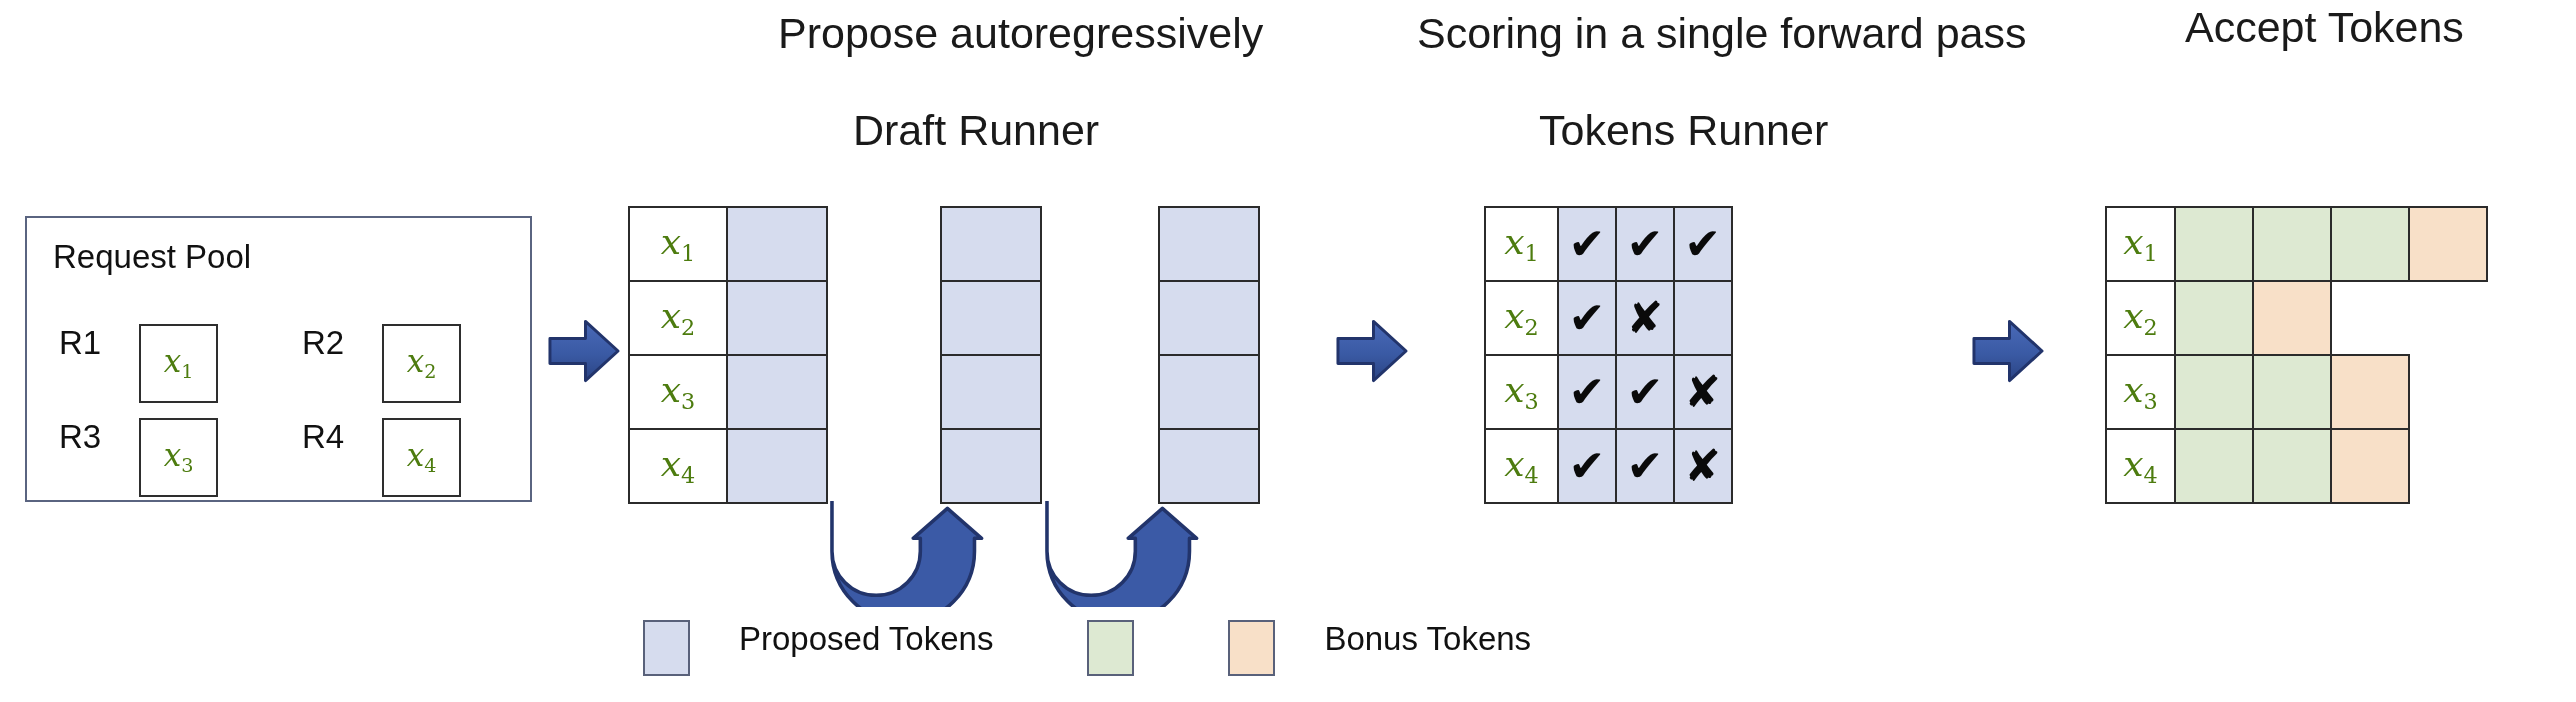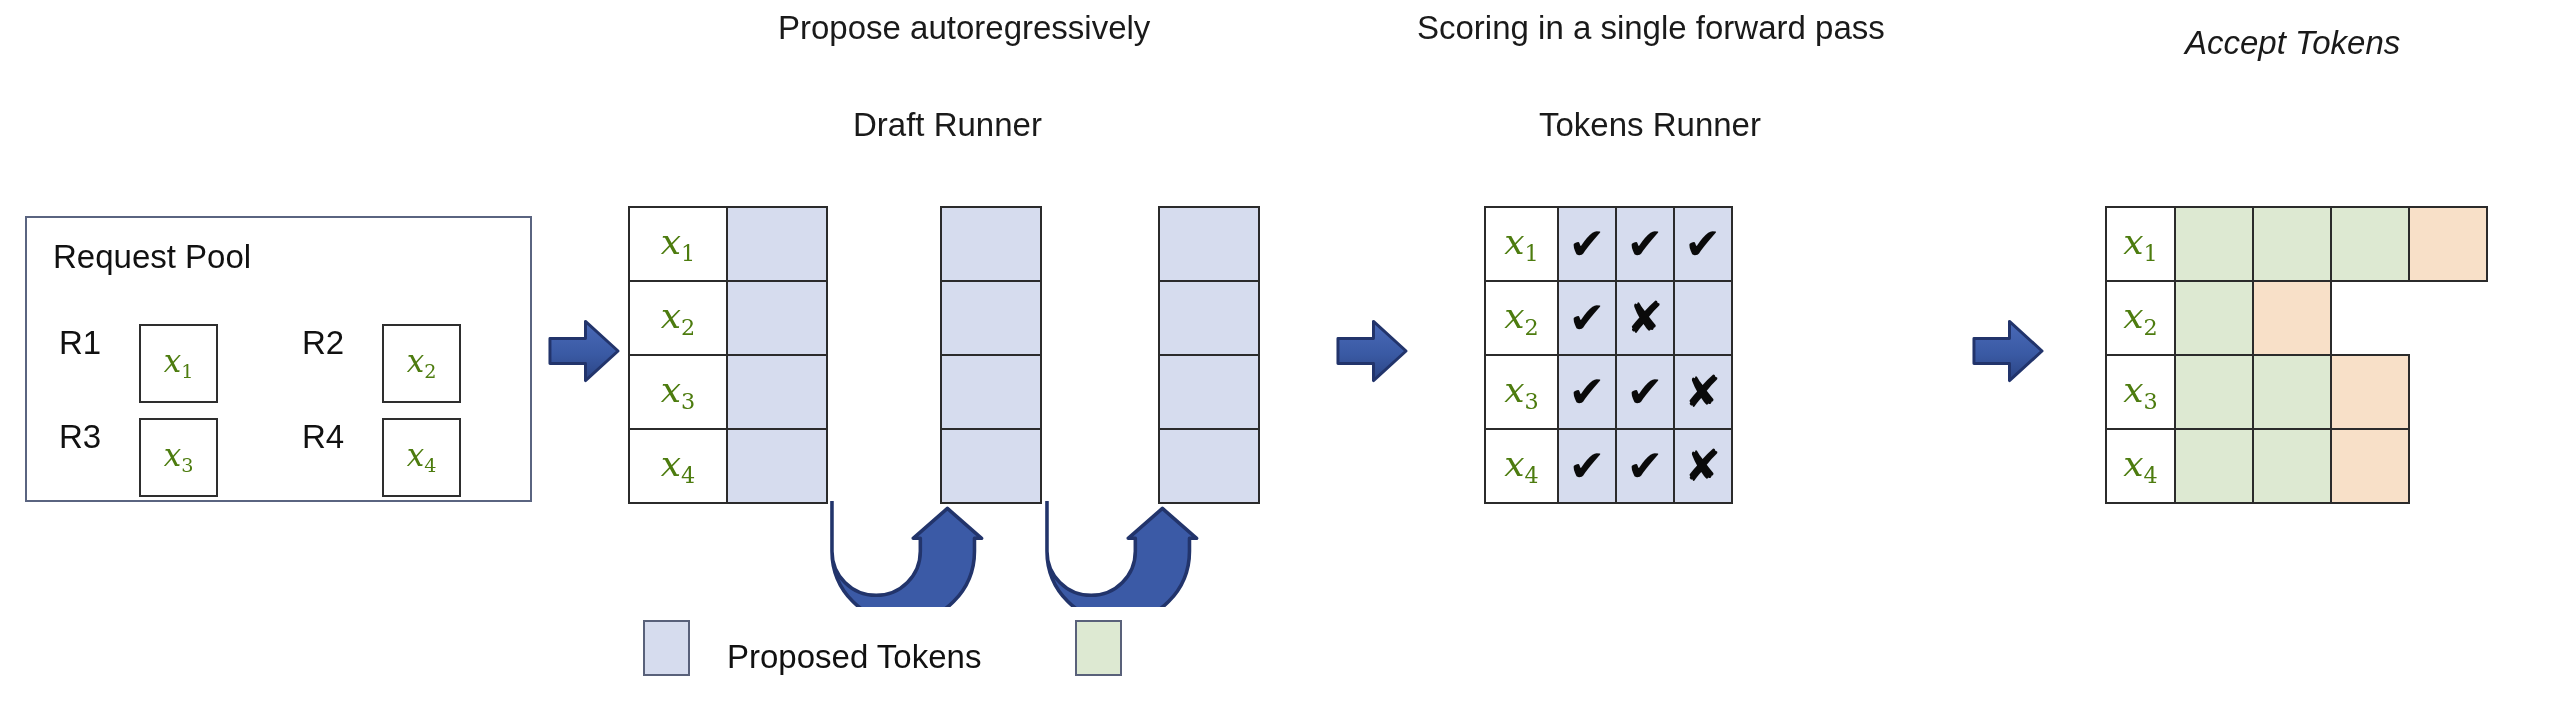--- a/index.html
+++ b/index.html
@@ -6,21 +6,21 @@
   html, body {
     width: 2576px; height: 703px;
     background: #ffffff;
     font-family: "Liberation Sans", sans-serif;
     overflow: hidden;
   }
   #stage { position: relative; width: 2576px; height: 703px; }
 
   .hdr {
     position: absolute;
-    font-size: 33px;
+    font-size: 43px;
     color: #1a1a1a;
     white-space: nowrap;
     text-align: left;
     font-weight: 400;
   }
 
   
   #request-pool {
     position: absolute;
     left: 25px; top: 216px;
@@ -101,36 +101,36 @@
   .at-cell {
     width: 80px; height: 76px;
     border: 2.1px solid #2b2b2b;
     margin-top: -2.1px; margin-left: -2.1px;
   }
   .at-row:first-child .at-lcell,
   .at-row:first-child .at-cell { margin-top: 0; }
 
   
   #legend { position: absolute; left: 643px; top: 620px; display: flex; align-items: center; }
-  .lg-item { display: flex; align-items: flex-end; }
+  .lg-item { display: flex; align-items: flex-start; gap: 12px; }
   .lg-swatch { width: 47px; height: 56px; border: 2.1px solid #59617a; }
   .lg-text { font-size: 33px; color: #111; margin-left: 37px; white-space: nowrap; }
   .lg-gap { width: 94px; }
 </style>
 </head>
 <body>
 
 <div id="stage">
 
   <div id="headers-layer">
       <div class="hdr" style="left: 778px; top: 8.6px;">Propose autoregressively</div>
       <div class="hdr" style="left: 853px; top: 106px;">Draft Runner</div>
       <div class="hdr" style="left: 1417px; top: 8.6px;">Scoring in a single forward pass</div>
       <div class="hdr" style="left: 1539px; top: 106px;">Tokens Runner</div>
-      <div class="hdr" style="left: 2185px; top: 24px; font-style: italic;">Accept Tokens</div>
+      <div class="hdr" style="left: 2185px; top: 3px;">Accept Tokens</div>
     </div>
 
   <div id="request-pool">
     <div id="request-pool-title">Request Pool</div>
     <div id="request-pool-entries">
         <div class="rp-row" style="left: 32px; top: 106px;">
           <span class="rp-label">R1</span>
           <span class="tok-box">
             <span class="xv sm">x<sub>1</sub></span>
           </span>
@@ -327,16 +327,20 @@
   <div id="legend">
       <div class="lg-item">
         <span class="lg-swatch" style="background:#d6dcee"></span>
         <span class="lg-text">Proposed Tokens</span>
       </div>
       <div class="lg-gap"></div>
       <div class="lg-item">
         <span class="lg-swatch" style="background:#dde9d2"></span>
       </div>
       <div class="lg-gap"></div>
+      <div class="lg-item">
+        <span class="lg-swatch" style="background:#f8e0c8"></span>
+        <span class="lg-text">Bonus Tokens</span>
+      </div>
     </div>
 
 </div>
 
 
 </body></html>

